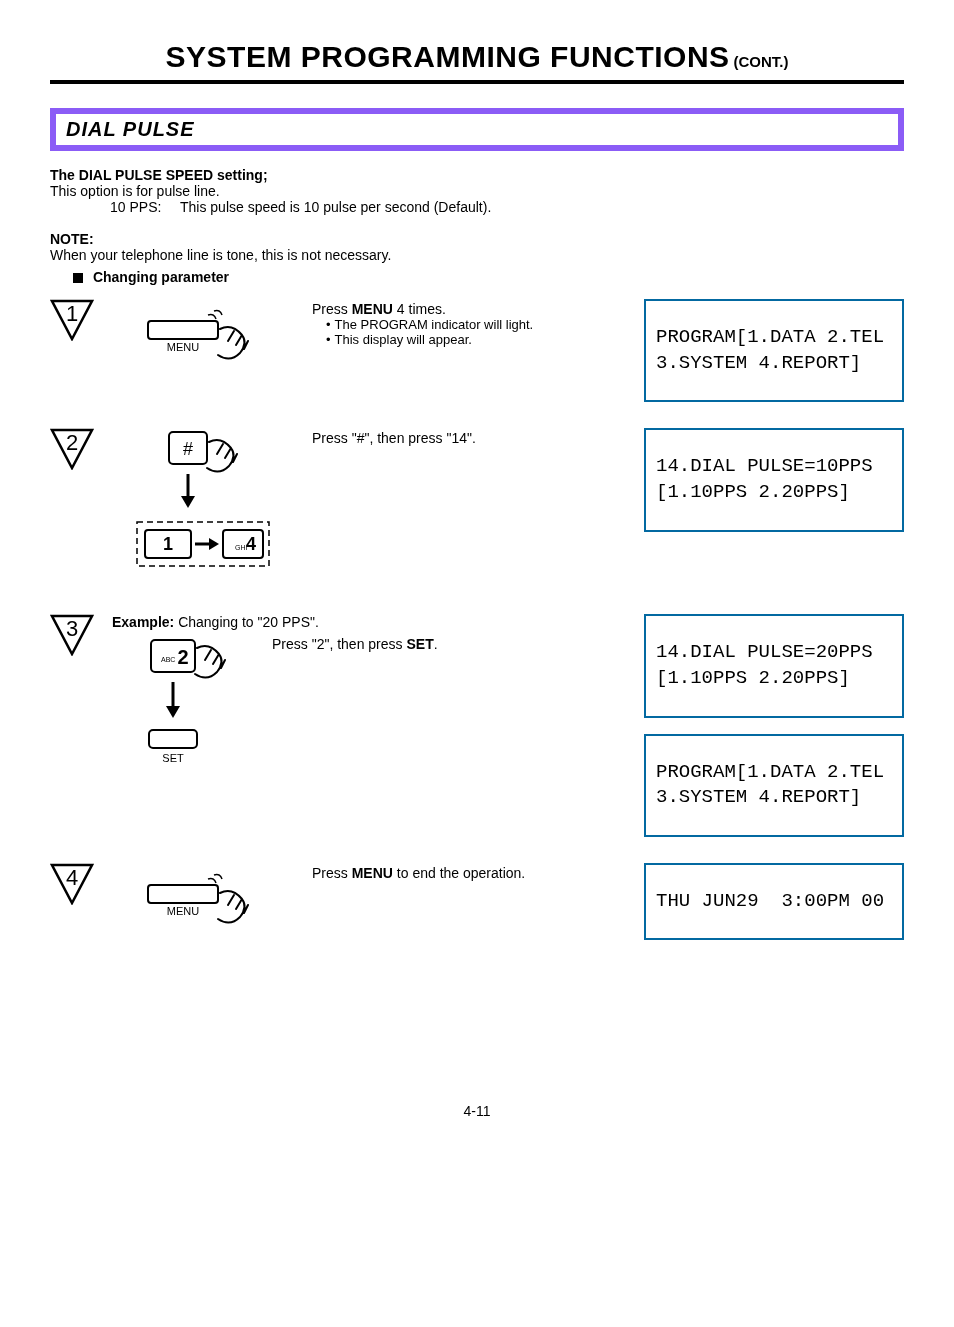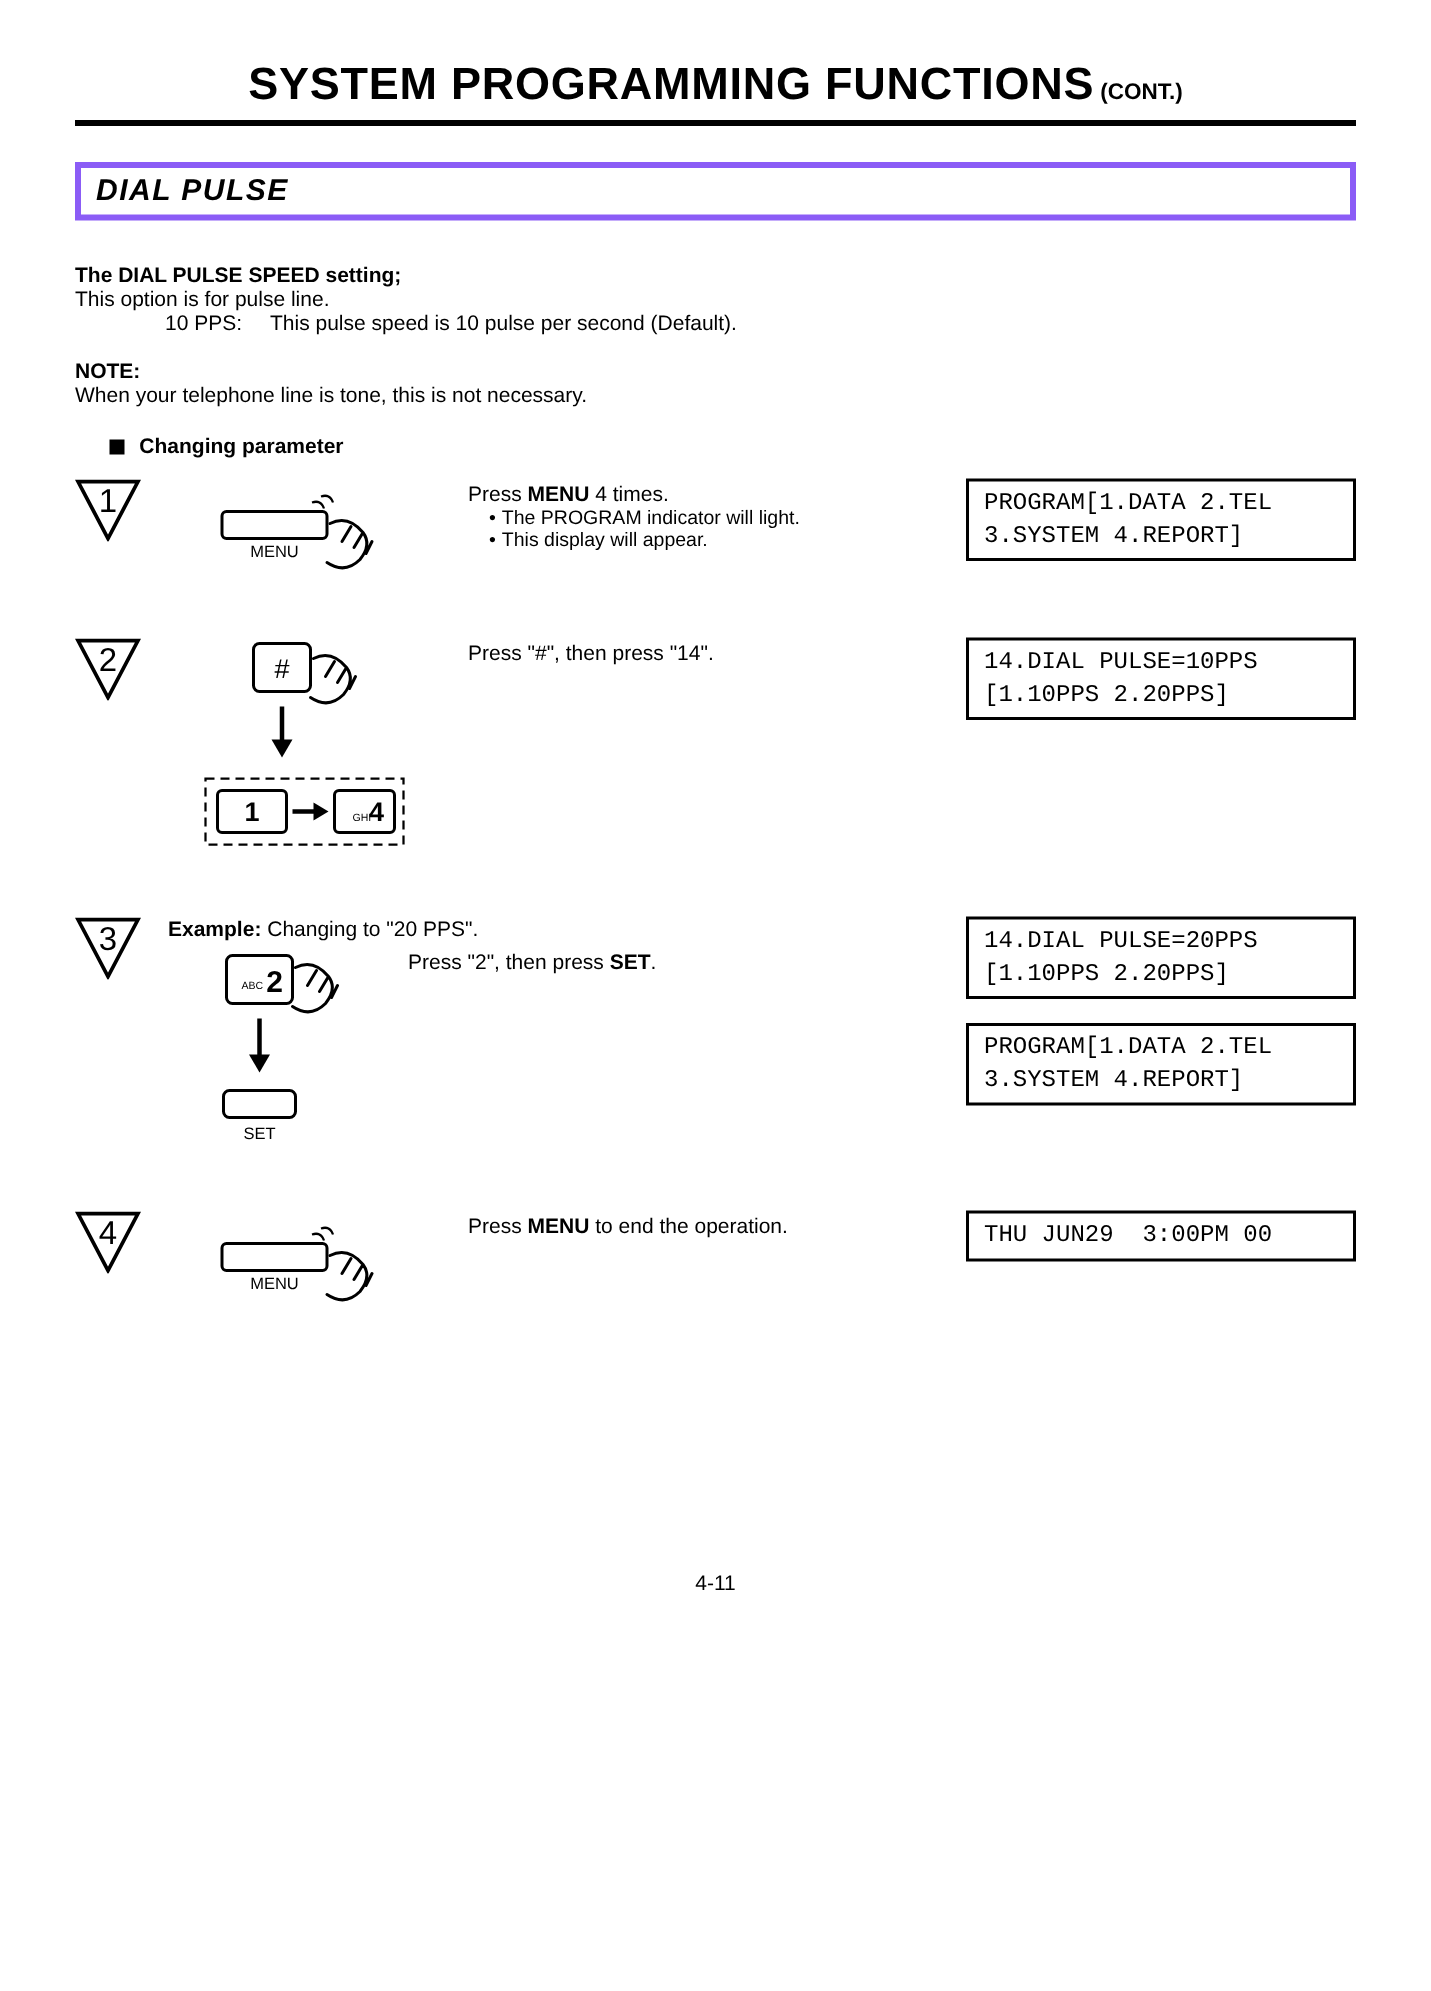--- a/index.html
+++ b/index.html
@@ -23,36 +23,36 @@
   .page-title .cont {
     font-size: 15px;
     font-weight: bold;
   }
   hr.thick {
     border: none;
     border-top: 4px solid #000;
     margin: 4px 0 24px 0;
   }
   .section-box {
-    border: 4px solid #8b5cf6;
+    border: 6px solid #8b5cf6;
     padding: 4px 10px;
-    margin-bottom: 28px;
+    margin-bottom: 16px;
   }
   .section-box .title {
     font-size: 20px;
     font-weight: bold;
     font-style: italic;
     letter-spacing: 1px;
   }
   .bold { font-weight: bold; }
   .setting-desc { margin-bottom: 16px; }
   .indent { margin-left: 60px; }
   .pps-row { display:flex; }
   .pps-row .lbl { width: 70px; }
-  .note-block { margin-top: 8px; margin-bottom: 18px; }
+  .note-block { margin-top: 8px; margin-bottom: 6px; }
   .square-bullet {
     display:inline-block;
     width:10px;height:10px;background:#000;margin-right:6px;vertical-align:middle;
   }
   .step-row {
     display:flex;
     align-items:flex-start;
     margin-bottom: 26px;
     column-gap: 14px;
   }
@@ -79,24 +79,24 @@
   .instr .bullets { margin-left:14px; font-size:13px; }
   .instr .bullets div::before { content:"•"; margin-right:4px; }
   .display-col {
     width: 260px;
     flex-shrink:0;
     display:flex;
     flex-direction:column;
     gap:16px;
   }
   .display-box {
-    border: 2px solid #000000;
-    padding: 4px 10px;
+    border: 2px solid #0369a1;
+    padding: 24px 10px;
     font-family: "Courier New", monospace;
-    font-size: 16px;
+    font-size: 19px;
     line-height: 1.35;
     white-space: pre-wrap;
   }
   .example-label { margin-left:4px; margin-bottom:4px;}
   .page-num {
     text-align:center;
     margin-top: 160px;
     font-size:14px;
   }
 </style>

